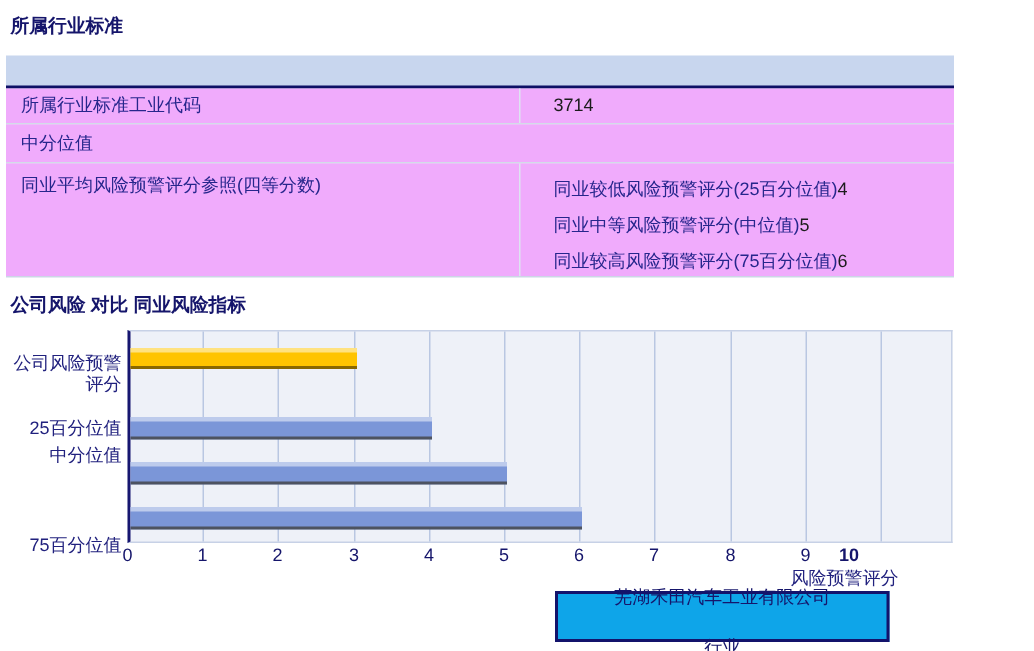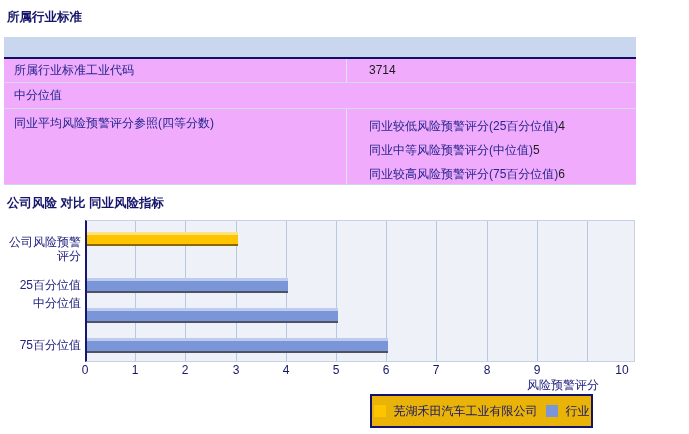--- a/index.html
+++ b/index.html
@@ -36,28 +36,28 @@
   .bar::before{content:"";position:absolute;left:0;right:0;top:0;height:3px;background:rgba(255,255,255,0.5);}
   .bar::after{content:"";position:absolute;left:0;right:0;bottom:0;height:2px;background:rgba(40,30,0,0.55);}
   #bar-0{top:11px;height:14px;}
   #bar-1{top:57px;}
   #bar-2{top:87px;}
   #bar-3{top:117px;}
   .cat-label{position:absolute;left:0;width:81px;text-align:right;color:#21217e;line-height:14px;}
   #cat-0{top:225px;margin-top:10px;}
   #cat-1{top:278px;}
   #cat-2{top:296px;}
-  #cat-3{top:338px;}
+  #cat-3{top:356px;}
   .xtick{position:absolute;top:363px;transform:translateX(-50%);color:#15156b;}
   .xaxis-label{position:absolute;top:377px;left:412px;width:187px;text-align:right;color:#21217e;}
 
   
   .legend{position:absolute;left:370px;top:394px;width:219px;height:30px;
-          border:2px solid #13136b;background:#eab308;
-          display:flex;align-items:center;justify-content:center;gap:8px;color:#15156b;}
+          border:2px solid #13136b;background:#0ea5e9;
+          display:flex;align-items:center;justify-content:center;gap:8px;color:#15156b;flex-direction:column;}
   .swatch{width:12px;height:12px;display:inline-block;}
 </style>
 </head>
 <body>
 
 <div class="sec-title" id="title1">所属行业标准</div>
 
 <div class="info-table">
   <div class="thead"></div>
 
@@ -119,21 +119,21 @@
     <div class="xtick" style="left: 85px;">0</div>
     <div class="xtick" style="left: 135px;">1</div>
     <div class="xtick" style="left: 185px;">2</div>
     <div class="xtick" style="left: 236px;">3</div>
     <div class="xtick" style="left: 286px;">4</div>
     <div class="xtick" style="left: 336px;">5</div>
     <div class="xtick" style="left: 386px;">6</div>
     <div class="xtick" style="left: 436px;">7</div>
     <div class="xtick" style="left: 487px;">8</div>
     <div class="xtick" style="left: 537px;">9</div>
-    <div class="xtick" style="left: 622px;">10</div>
+    <div class="xtick" style="left: 566px; font-weight: bold;">10</div>
   </div>
 
 <div class="xaxis-label">风险预警评分</div>
 
 <div class="legend">
   <span class="swatch" style="background: rgb(255, 196, 0);"></span>
   <span>芜湖禾田汽车工业有限公司</span>
   <span class="swatch" style="background: rgb(123, 150, 216);"></span>
   <span>行业</span>
 </div>

